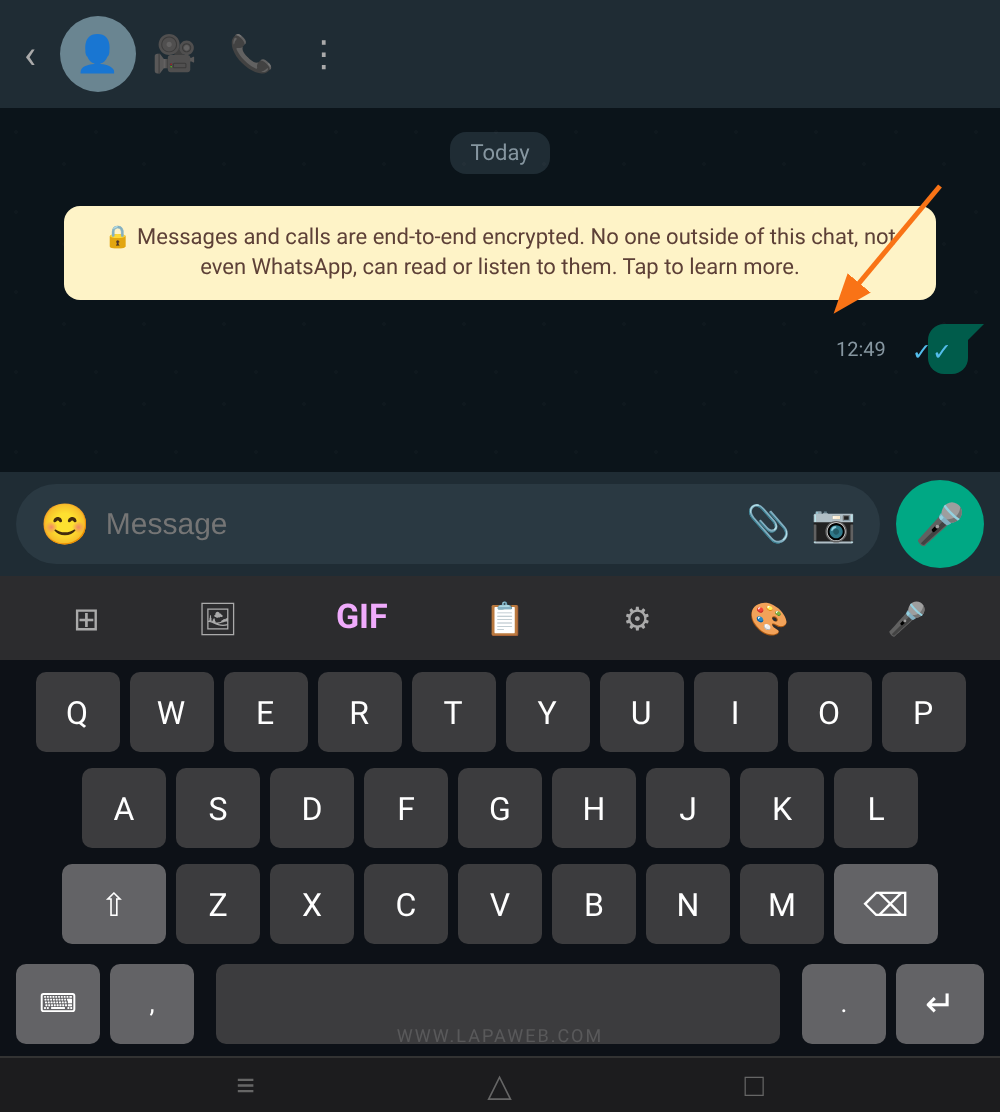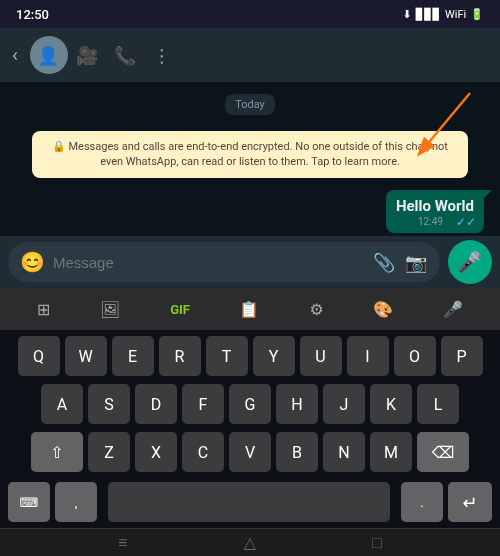--- a/index.html
+++ b/index.html
@@ -406,29 +406,20 @@
       height: 80px;
       pointer-events: none;
       z-index: 20;
     }
   </style>
 </head>
 <body>
 
 <div class="phone-screen">
 
-  <div class="status-bar">
-    <span class="status-time">12:50</span>
-    <div class="status-icons">
-      <span>⬇</span>
-      <span>▊▊▊</span>
-      <span>WiFi</span>
-      <span>🔋</span>
-    </div>
-  </div>
 
   <div class="chat-header">
     <span class="back-arrow">‹</span>
     <div class="avatar">
       <span>👤</span>
     </div>
     <div class="header-icons">
       <span>🎥</span>
       <span>📞</span>
       <span>⋮</span>
@@ -450,21 +441,20 @@
       <span>Today</span>
     </div>
 
     <div class="encryption-notice">
       <span>🔒 Messages and calls are end-to-end encrypted. No one outside of this chat, not even WhatsApp, can read or listen to them. Tap to learn more.</span>
     </div>
 
     <div class="message-out">
       <div class="bubble-out">
         <div class="bubble-tail-out"></div>
-        <span><strong>Hello World</strong></span>
         <div class="bubble-meta">
           <span class="bubble-time">12:49</span>
           <span class="check-icon">✓✓</span>
         </div>
       </div>
     </div>
 
   </div>
 
   <div class="input-bar">
@@ -477,21 +467,21 @@
       </div>
     </div>
     <div class="mic-btn">
       <span>🎤</span>
     </div>
   </div>
 
   <div class="kb-toolbar">
     <span class="kb-tool-btn">⊞</span>
     <span class="kb-tool-btn">🖼</span>
-    <span class="kb-tool-btn" style="font-size:13px;font-weight:bold;color:#84cc16;">GIF</span>
+    <span class="kb-tool-btn" style="font-size:17px;font-weight:bold;color:#f0abfc;">GIF</span>
     <span class="kb-tool-btn">📋</span>
     <span class="kb-tool-btn">⚙</span>
     <span class="kb-tool-btn">🎨</span>
     <span class="kb-tool-btn">🎤</span>
   </div>
 
   <div class="kb-rows">
     <div class="kb-row">
       <div class="kb-key">Q</div>
       <div class="kb-key">W</div>
@@ -537,14 +527,17 @@
     <div class="kb-bottom-btn">.</div>
     <div class="kb-return">↵</div>
   </div>
 
   <div class="nav-bar">
     <span class="nav-icon">≡</span>
     <span class="nav-icon">△</span>
     <span class="nav-icon">□</span>
   </div>
 
+  <div class="watermark">
+    <span>WWW.LAPAWEB.COM</span>
+  </div>
 
 </div>
 
 </body></html>

